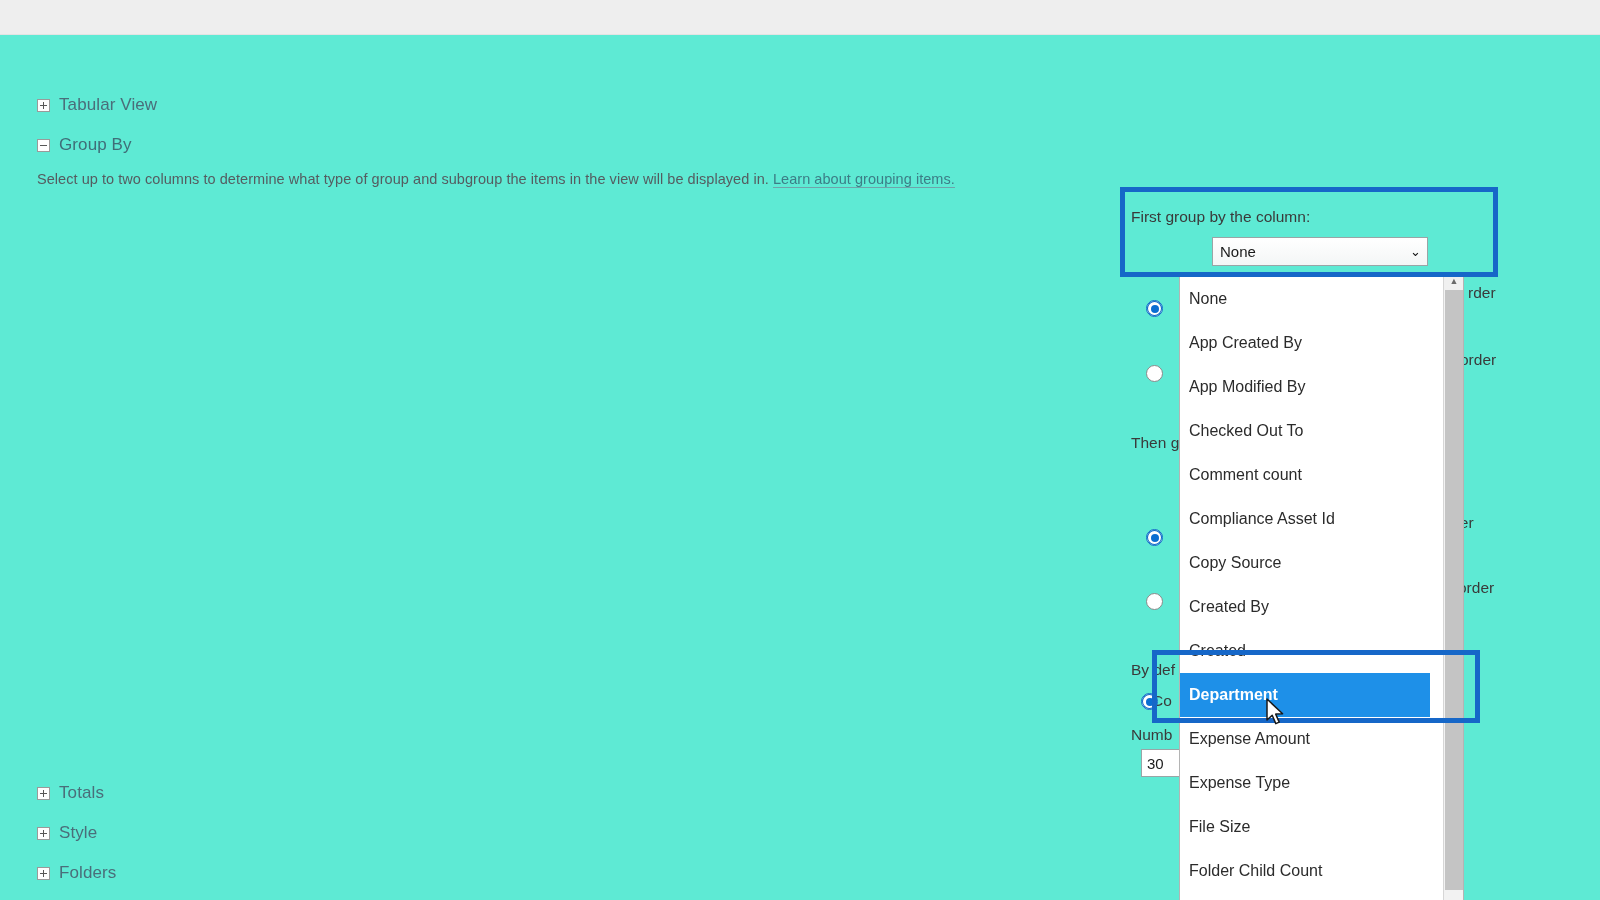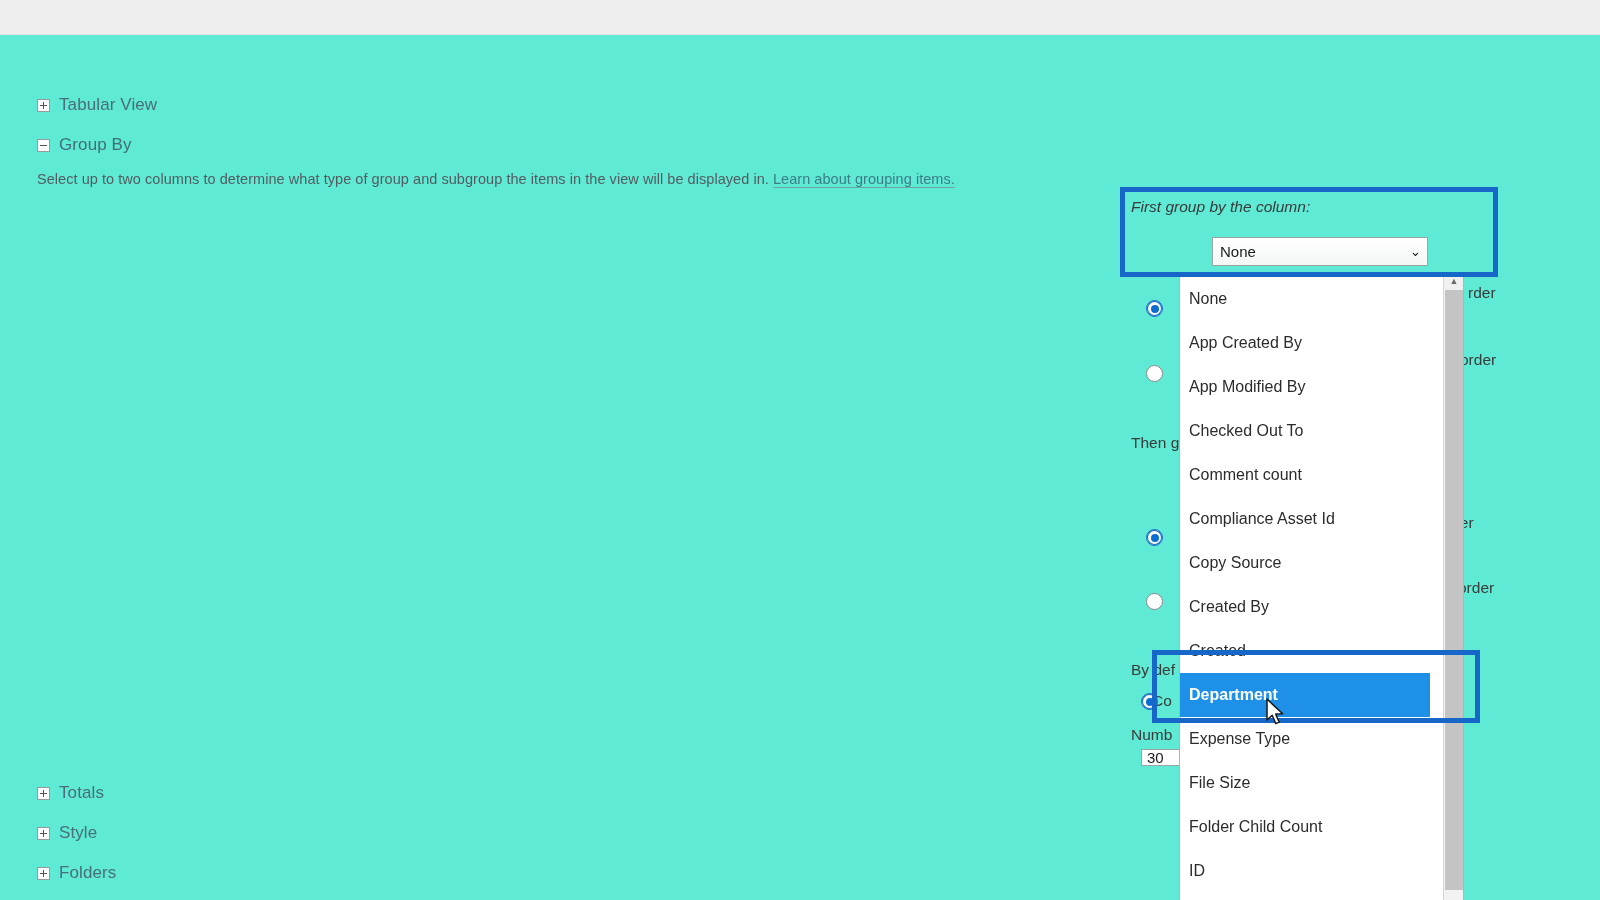--- a/index.html
+++ b/index.html
@@ -141,21 +141,21 @@
     position: absolute;
     white-space: nowrap;
     font-size: 15.5px;
     color: #3a3a3a;
   }
 
   
   .num-input {
     position: absolute;
     left: 1141px; top: 714px;
-    width: 46px; height: 17px;
+    width: 46px; height: 28px;
     border: 1px solid #9aa5a6;
     background: #fff;
     font-size: 15px;
     color: #1a1a1a;
     padding: 0 5px;
     display: flex;
     align-items: center;
     z-index: 3;
   }
 
@@ -260,21 +260,21 @@
     <span class="section-title teal">Group By</span>
   </div>
 
   <div class="desc">
     <span>Select up to two columns to determine what type of group and subgroup the items in the view will be displayed in.</span>
     <a class="link" href="#">Learn about grouping items.</a>
   </div>
 
   <div class="settings-col">
 
-    <div class="field-label" style="left:1px; top:163px;font-style:italic;">First group by the column:</div>
+    <div class="field-label" style="left:1px; top:173px;">First group by the column:</div>
 
     <div class="field-label" style="left:1px; top:399px;">Then g</div>
 
     <div class="field-label" style="left:1px; top:626px;">By def</div>
 
     <div class="field-label" style="left:22px; top:657px;">Co</div>
 
     <div class="field-label" style="left:1px; top:691px;">Numb</div>
   </div>
 
@@ -304,20 +304,21 @@
         <div class="opt">None</div>
         <div class="opt">App Created By</div>
         <div class="opt">App Modified By</div>
         <div class="opt">Checked Out To</div>
         <div class="opt">Comment count</div>
         <div class="opt">Compliance Asset Id</div>
         <div class="opt">Copy Source</div>
         <div class="opt">Created By</div>
         <div class="opt">Created</div>
         <div class="opt selected">Department</div>
+        <div class="opt">Expense Amount</div>
         <div class="opt">Expense Type</div>
         <div class="opt">File Size</div>
         <div class="opt">Folder Child Count</div>
         <div class="opt">ID</div>
       </div>
     <div class="lb-scroll">
       <div class="arrow-up">▲</div>
       <div class="thumb"></div>
 
     </div>

